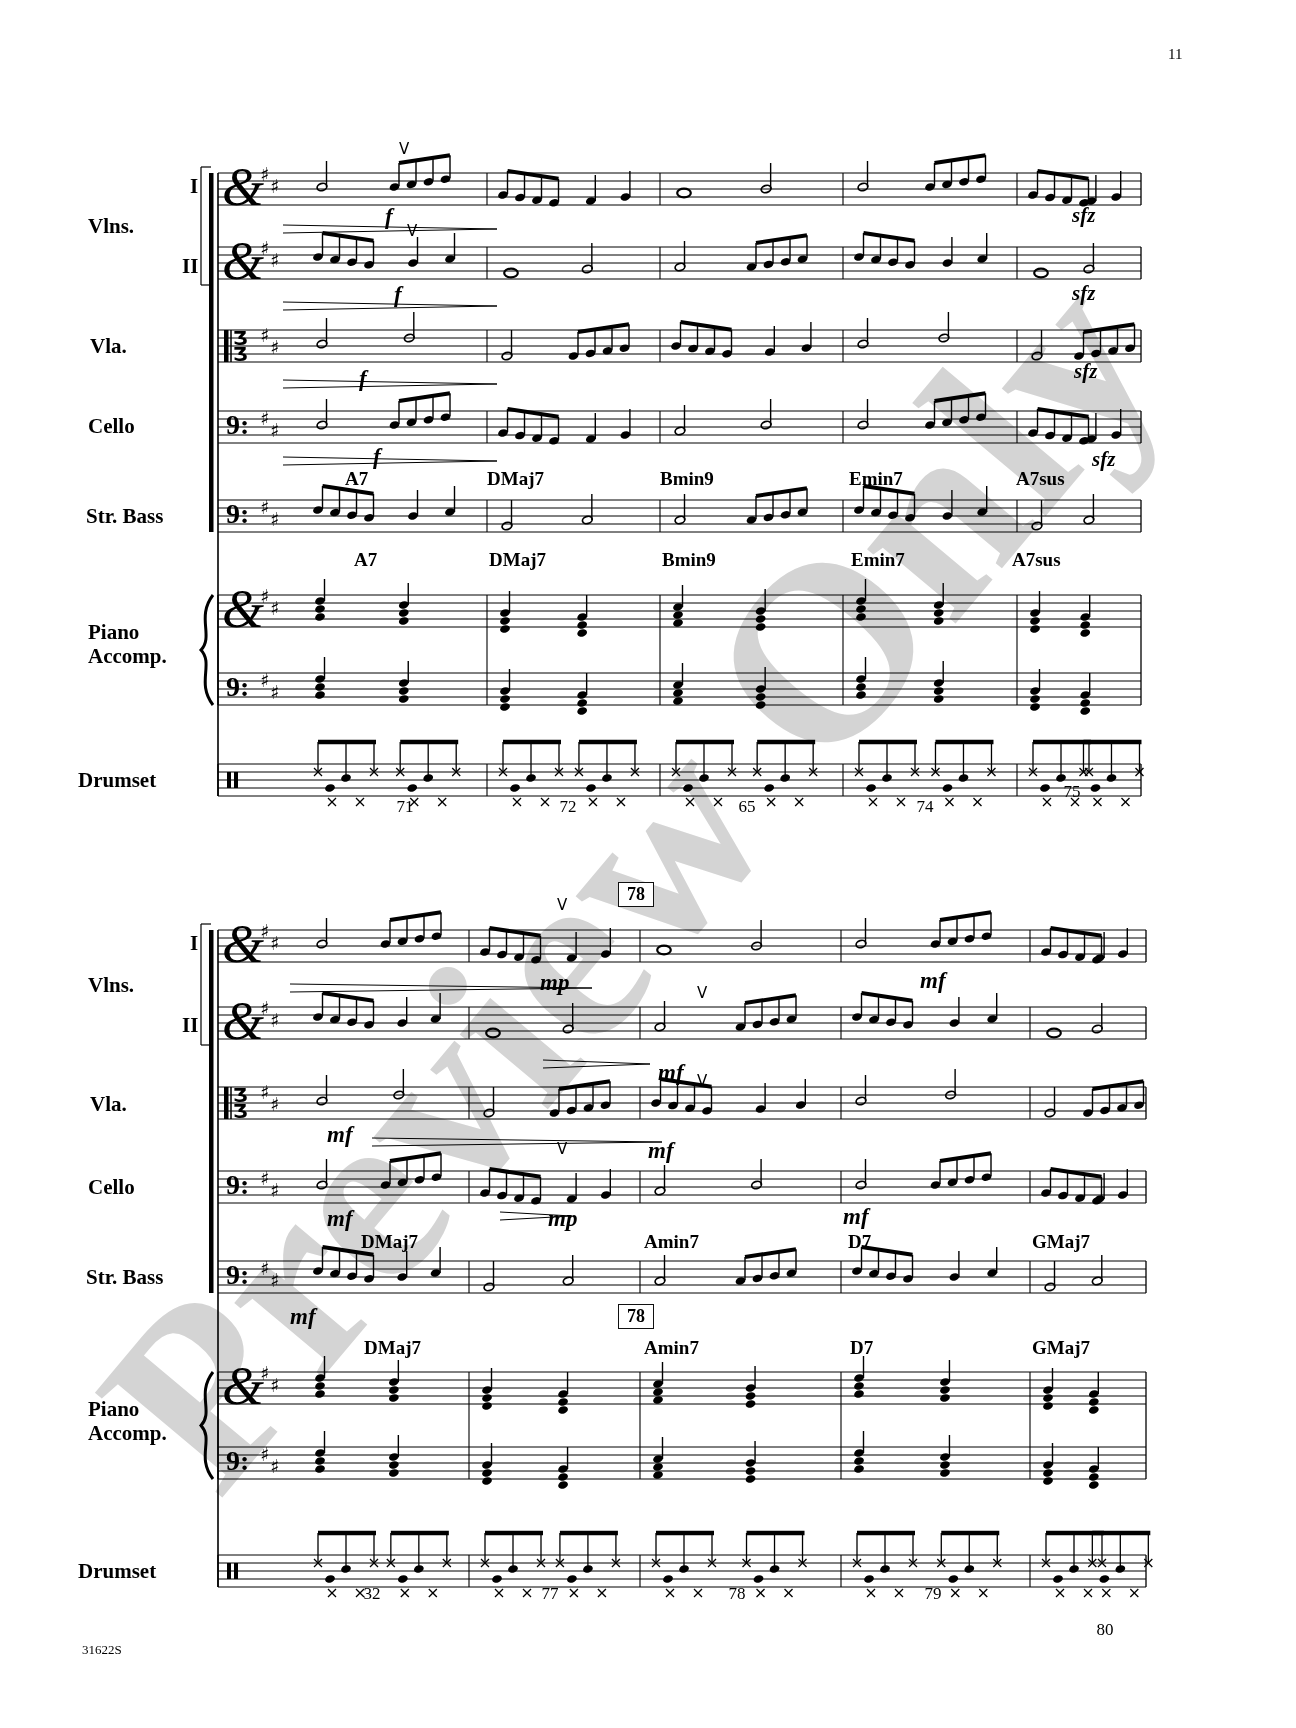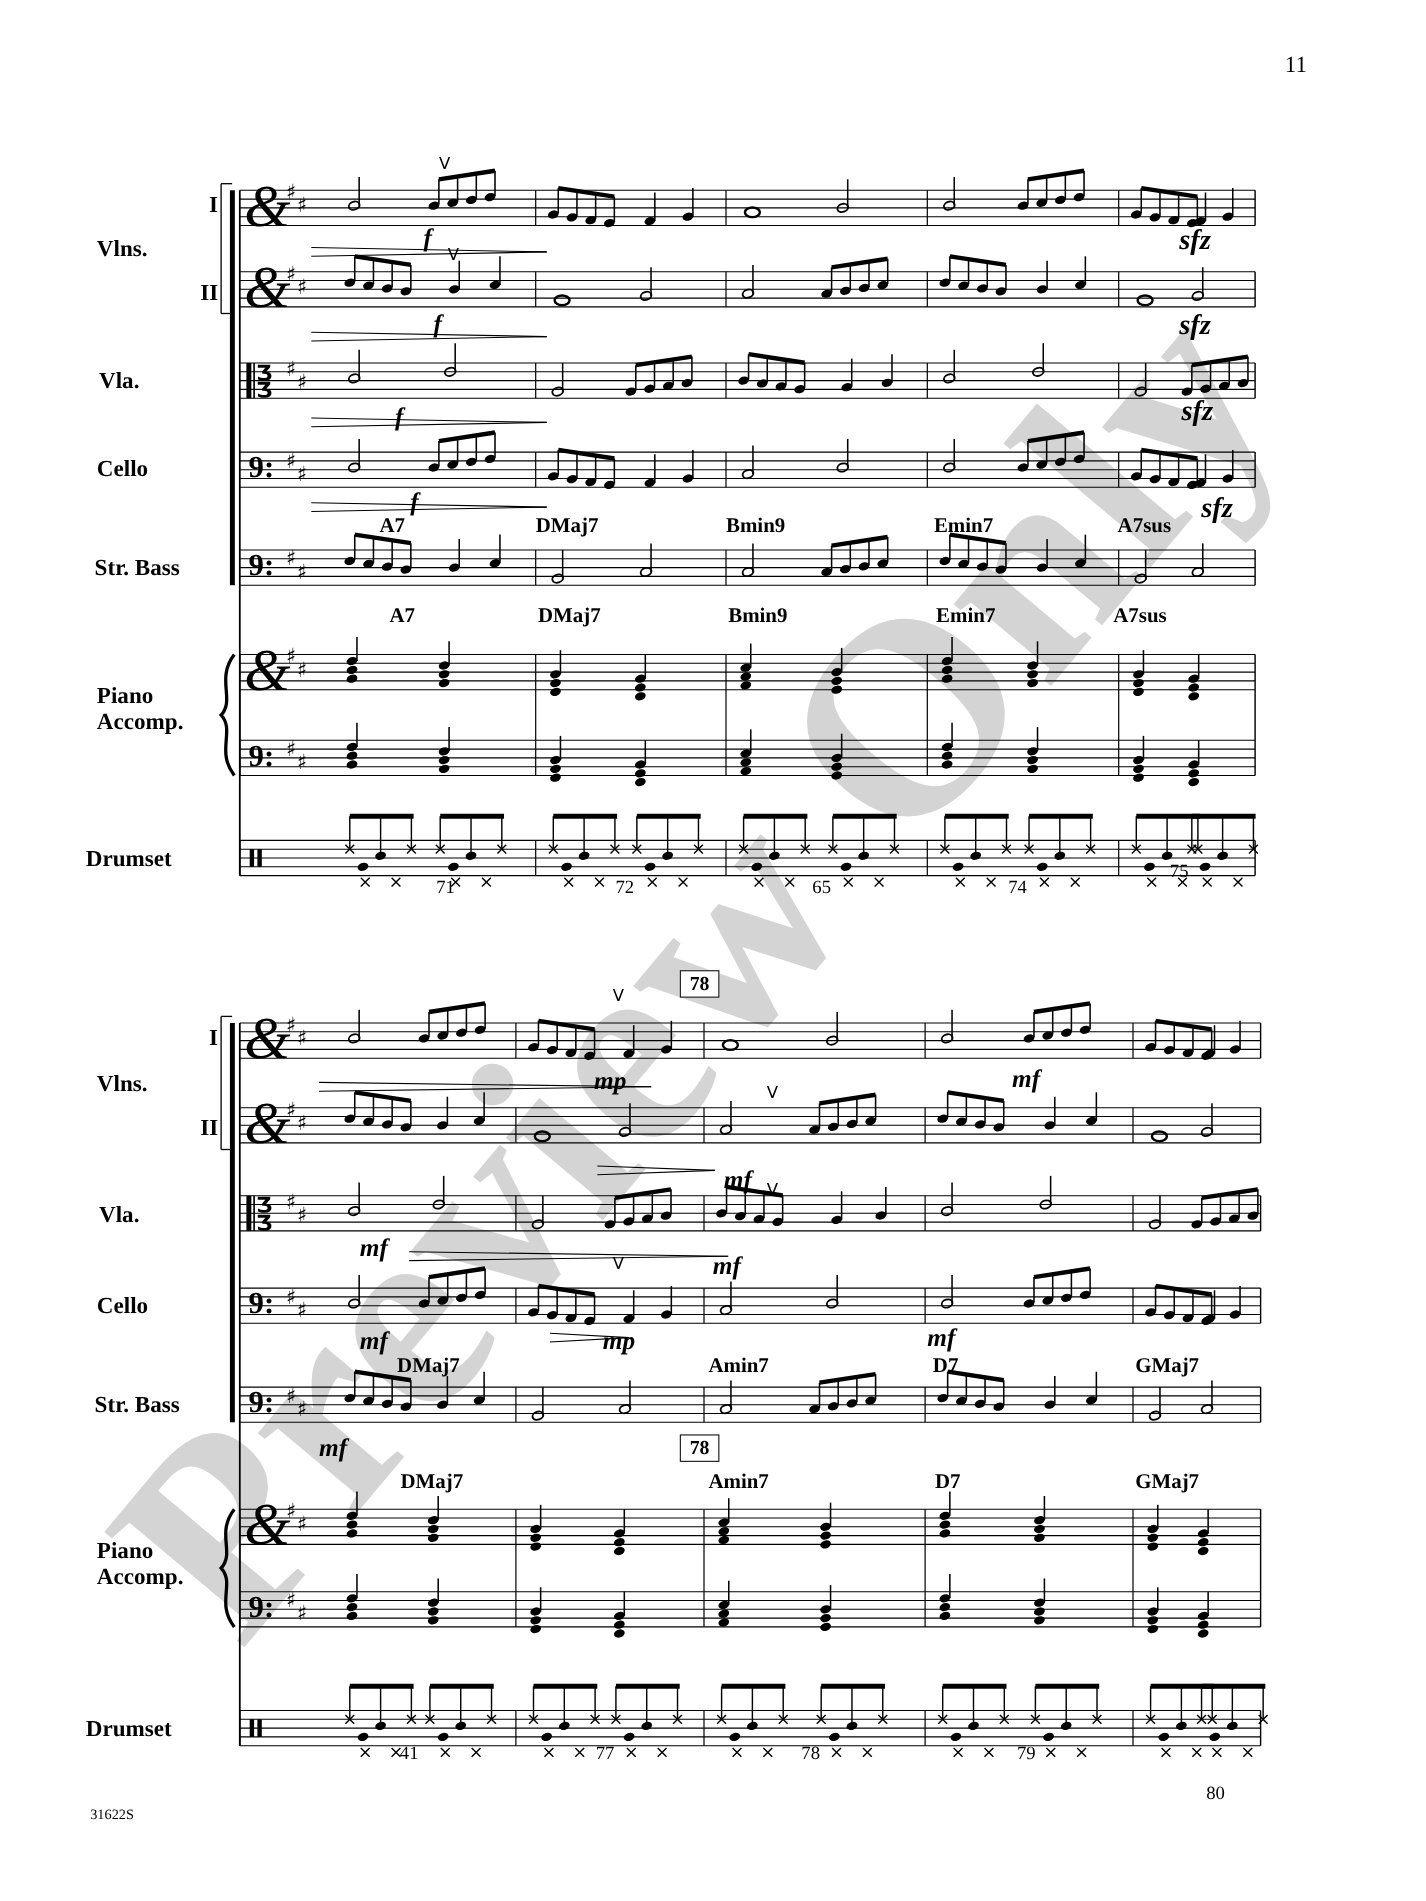--- a/index.html
+++ b/index.html
@@ -5,24 +5,24 @@
   html,body{margin:0;padding:0;}
   body{width:1296px;height:1728px;position:relative;background:#ffffff;overflow:hidden;
        font-family:"Liberation Serif",serif;color:#000;}
   .abs{position:absolute;white-space:nowrap;}
   .wm{font-weight:bold;font-size:252px;color:#d4d4d4;transform:translate(-50%,-50%) rotate(-50deg);
       transform-origin:center;letter-spacing:2px;z-index:1;}
   .lbl{font-weight:bold;font-size:21px;z-index:3;}
   .chord{font-weight:bold;font-size:19px;z-index:3;}
   .mnum{font-size:17px;transform:translateX(-50%);z-index:3;}
   .dyn{font-weight:bold;font-style:italic;font-size:23px;z-index:3;font-family:"Liberation Serif",serif;}
-  .dyn-small{font-size:26px;}
+  .dyn-small{font-size:21px;}
   .bow{font-size:15px;font-family:"DejaVu Sans",sans-serif;z-index:3;}
   .rehearsal{font-weight:bold;font-size:18px;border:1.6px solid #111;padding:1px 8px;background:#fff;z-index:4;}
-  .pgnum{font-size:21px;z-index:3;}
+  .pgnum{font-size:15px;z-index:3;}
   .plate{font-size:13px;z-index:3;}
   #notation{position:absolute;left:0;top:0;z-index:2;}
 </style>
 </head>
 <body>
 
 <div class="abs wm" style="left:630px;top:880px;">Preview Only</div>
 
 <div class="abs pgnum" style="left:1168px;top:46px;">11</div>
 <div class="abs plate" style="left:82px;top:1642px;">31622S</div>
@@ -1243,17 +1243,17 @@
 <div class="abs dyn" style="left:327px;top:1206px;">mf</div>
 <div class="abs dyn" style="left:548px;top:1206px;">mp</div>
 <div class="abs dyn" style="left:843px;top:1204px;">mf</div>
 <div class="abs dyn" style="left:290px;top:1304px;">mf</div>
 
 <div class="abs bow" style="left:557px;top:896px;">V</div>
 <div class="abs bow" style="left:697px;top:984px;">V</div>
 <div class="abs bow" style="left:697px;top:1072px;">V</div>
 <div class="abs bow" style="left:557px;top:1140px;">V</div>
 
-<div class="abs mnum" style="left:372px;top:1584px;">41</div>
+<div class="abs mnum" style="left:372px;top:1584px;">32</div>
 <div class="abs mnum" style="left:550px;top:1584px;">77</div>
 <div class="abs mnum" style="left:737px;top:1584px;">78</div>
 <div class="abs mnum" style="left:933px;top:1584px;">79</div>
 <div class="abs mnum" style="left:1105px;top:1584px;margin-top:36px;">80</div>
 
 </body></html>

